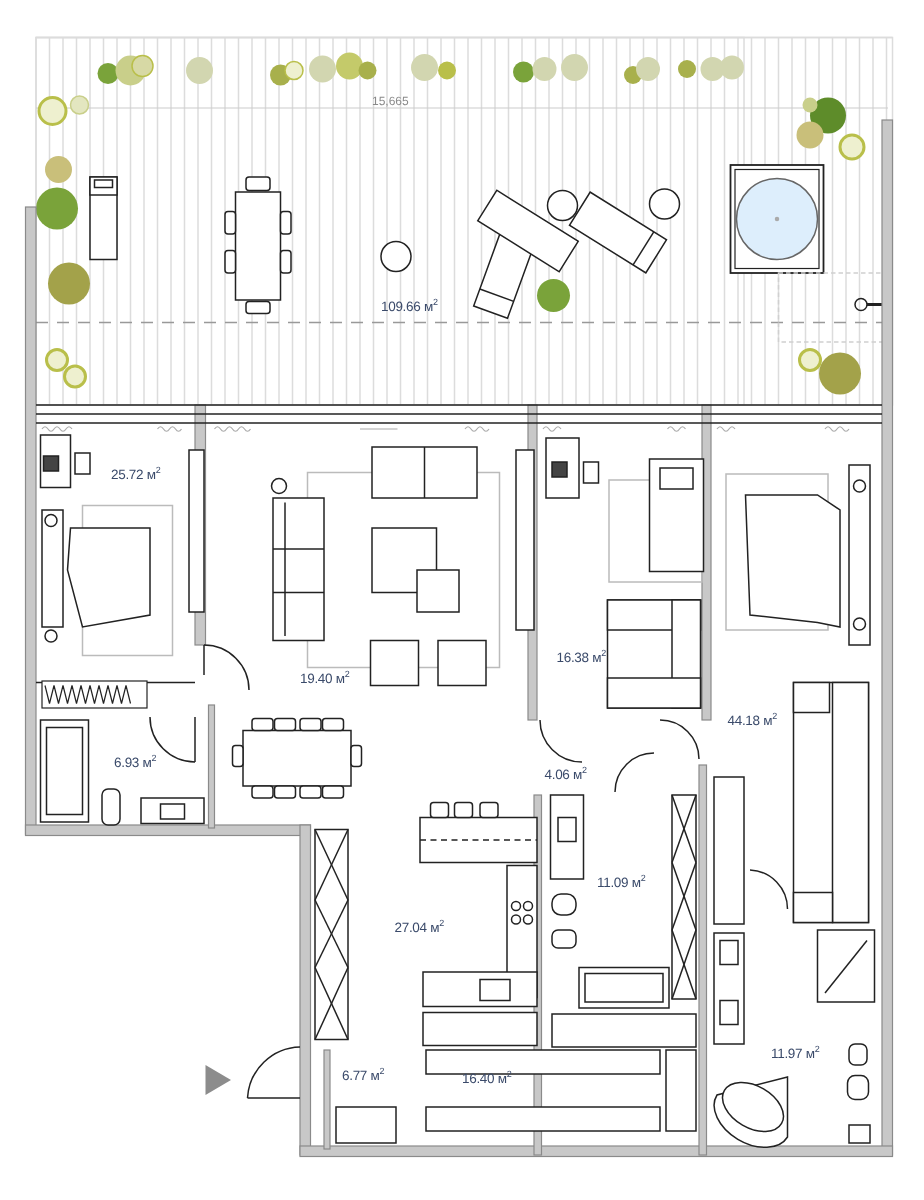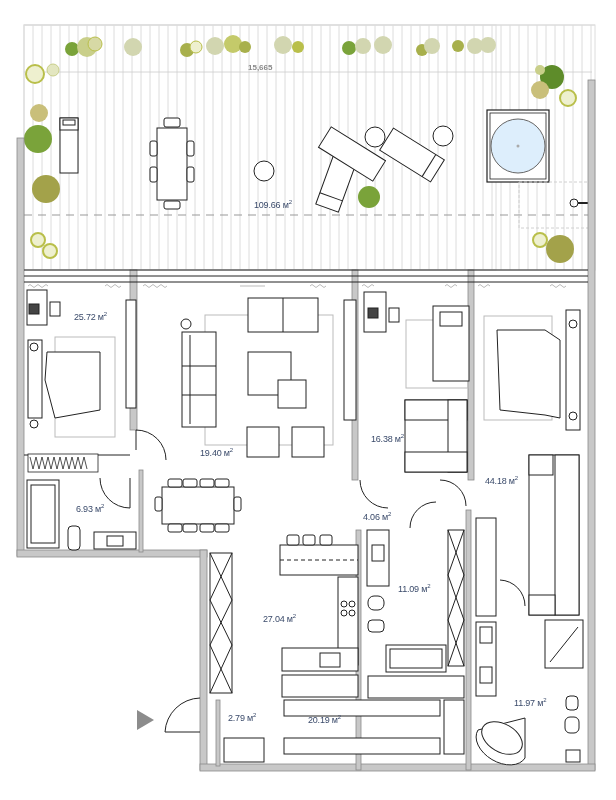--- a/index.html
+++ b/index.html
@@ -336,28 +336,28 @@
     <path d="M143,286 q2,-3 4,0 q2,3 4,0 q2,-3 4,0 q2,3 4,0 q2,-3 4,0 q2,3 4,0"></path>
     <path d="M310,286 q2,-3 4,0 q2,3 4,0 q2,-3 4,0 q2,3 4,0"></path>
     <path d="M362,286 q2,-3 4,0 q2,3 4,0 q2,-3 4,0"></path>
     <path d="M445,286 q2,-3 4,0 q2,3 4,0 q2,-3 4,0"></path>
     <path d="M478,286 q2,-3 4,0 q2,3 4,0 q2,-3 4,0"></path>
     <path d="M550,286 q2,-3 4,0 q2,3 4,0 q2,-3 4,0 q2,3 4,0"></path>
     <line x1="240" y1="286" x2="265" y2="286"></line>
   </g>
 </svg>
 
-<div class="dim" style="left:248px;top:63px;font-weight:bold;">15,665</div>
+<div class="dim" style="left:248px;top:63px;">15,665</div>
 
 <div class="label" style="left:254px;top:199px;"><span>109.66</span> <span>м</span><sup>2</sup></div>
 <div class="label" style="left:74px;top:311px;"><span>25.72</span> <span>м</span><sup>2</sup></div>
 <div class="label" style="left:200px;top:447px;"><span>19.40</span> <span>м</span><sup>2</sup></div>
 <div class="label" style="left:371px;top:433px;"><span>16.38</span> <span>м</span><sup>2</sup></div>
 <div class="label" style="left:485px;top:475px;"><span>44.18</span> <span>м</span><sup>2</sup></div>
 <div class="label" style="left:76px;top:503px;"><span>6.93</span> <span>м</span><sup>2</sup></div>
 <div class="label" style="left:363px;top:511px;"><span>4.06</span> <span>м</span><sup>2</sup></div>
 <div class="label" style="left:398px;top:583px;"><span>11.09</span> <span>м</span><sup>2</sup></div>
 <div class="label" style="left:263px;top:613px;"><span>27.04</span> <span>м</span><sup>2</sup></div>
-<div class="label" style="left:228px;top:712px;"><span>2.79</span> <span>м</span><sup>2</sup></div>
-<div class="label" style="left:308px;top:714px;"><span>20.19</span> <span>м</span><sup>2</sup></div>
+<div class="label" style="left:228px;top:712px;"><span>6.77</span> <span>м</span><sup>2</sup></div>
+<div class="label" style="left:308px;top:714px;"><span>16.40</span> <span>м</span><sup>2</sup></div>
 <div class="label" style="left:514px;top:697px;"><span>11.97</span> <span>м</span><sup>2</sup></div>
 
 <div class="entrance" style="left:137px;top:710px;"></div>
 
 </body></html>

